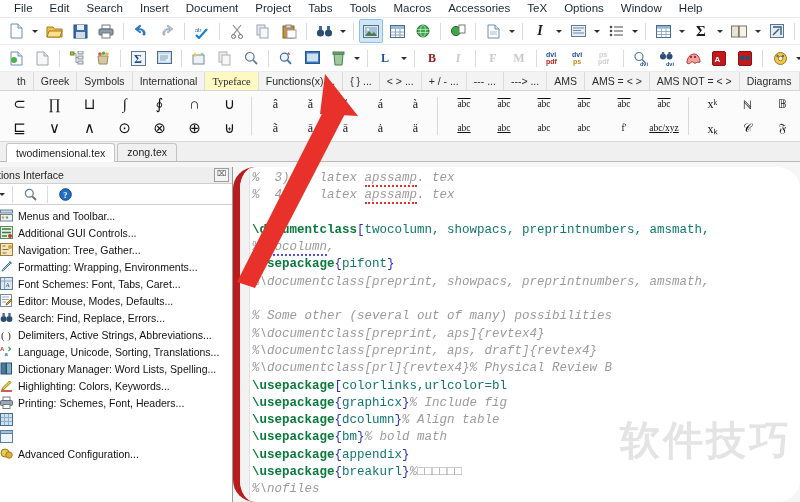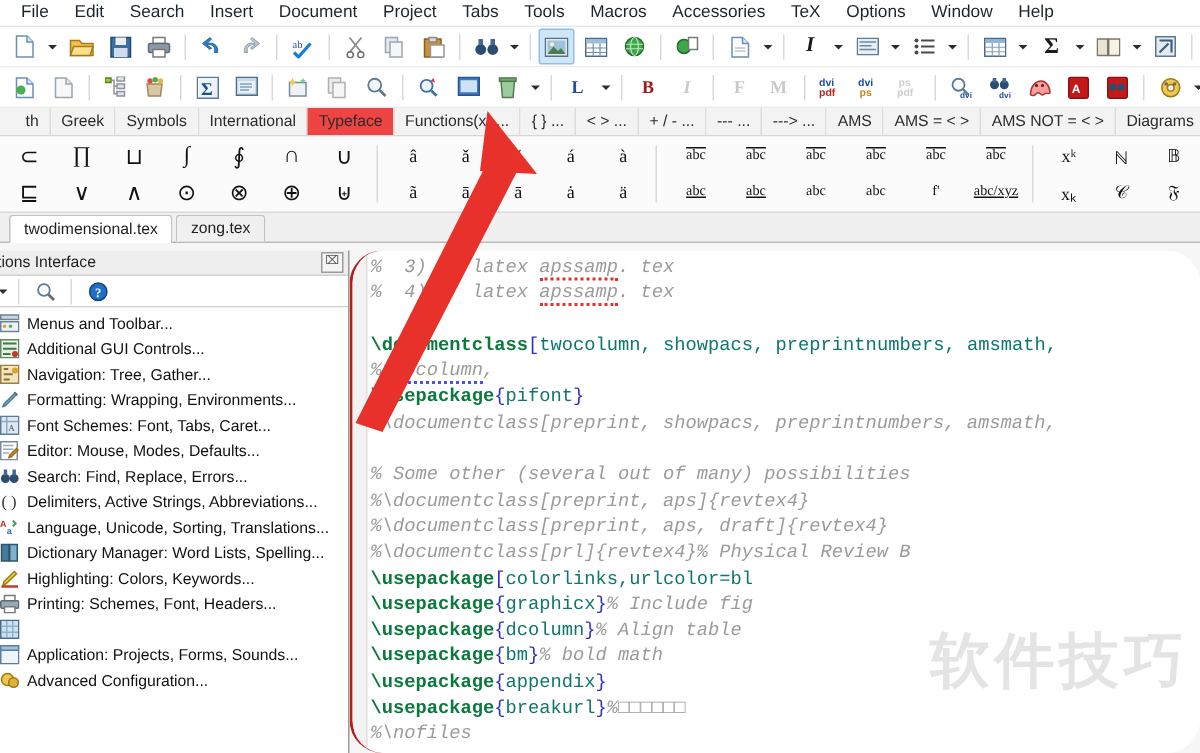--- a/index.html
+++ b/index.html
@@ -59,21 +59,21 @@
   
   .symtabs{
     height:18px;background:#f3f3f3;border-bottom:1px solid #d6d6d6;
     display:flex;align-items:stretch;white-space:nowrap;overflow:hidden;padding-left:10px;
   }
   .symtab{
     display:inline-flex;align-items:center;padding:0 7px;
     font-size:10.5px;color:#2b2b2b;border-right:1px solid #dcdcdc;
     background:#f3f3f3;cursor:default;
   }
-  .symtab.sel{background:#ef4444;}
+  .symtab.sel{background:#fef9c3;font-family:Liberation Serif, serif;}
 
   
   .sympanel{
     height:50px;background:#fbfbfb;border-bottom:1px solid #d9d9d9;
     display:flex;flex-direction:column;justify-content:center;overflow:hidden;
   }
   .symrow{height:24px;display:flex;align-items:center;white-space:nowrap;padding-left:2px;}
   .symcell{
     width:33px;height:23px;flex:0 0 auto;
     display:flex;align-items:center;justify-content:center;
@@ -125,21 +125,21 @@
     height:17px;display:flex;align-items:center;padding-left:5px;
     font-size:10.5px;color:#111;white-space:nowrap;cursor:default;
   }
   .opticon{
     width:14px;height:14px;margin-right:5px;flex:0 0 auto;
     display:flex;align-items:center;justify-content:center;font-size:10px;
   }
 
   
   .editorwrap{flex:1 1 auto;position:relative;background:#ffffff;overflow:hidden;
-    border-left:2px solid #b91c1c;border-radius:22px;}
+    border-left:7px solid #b91c1c;border-radius:22px;}
   .gutter{position:absolute;left:0;top:0;bottom:0;width:9px;background:#f2f2f2;
     border-right:1px solid #e2e2e2;}
   .code{
     position:absolute;left:12px;top:3px;right:0;bottom:0;
     font-family:"Liberation Mono","DejaVu Sans Mono",monospace;
     font-size:12.5px;line-height:17.3px;white-space:pre;color:#333;
   }
   .ln{height:17.3px;white-space:pre;}
   .cmt{color:#9b9b9b;font-style:italic;}
   .kw{color:#0a7a3c;font-weight:bold;}
@@ -834,21 +834,20 @@
           </span>
         </div>
 
         <div class="optitem">
           <span class="opticon">
             <svg width="13" height="13" viewBox="0 0 13 13">
                 <rect x="0.5" y="0.5" width="12" height="12" fill="#eef4fa" stroke="#5a7e9c"></rect>
                 <rect x="0.5" y="0.5" width="12" height="3" fill="#9ec2dd" stroke="#5a7e9c"></rect>
               </svg>
           </span>
-          <span>Application: Projects, Forms, Sounds...</span>
         </div>
 
         <div class="optitem">
           <span class="opticon">
             <svg width="13" height="13" viewBox="0 0 13 13">
                 <circle cx="5" cy="6" r="4" fill="#f0c74e" stroke="#9a7a16"></circle>
                 <circle cx="9" cy="8" r="3.2" fill="#e0b03e" stroke="#9a7a16"></circle>
               </svg>
           </span>
           <span>Advanced Configuration...</span>

